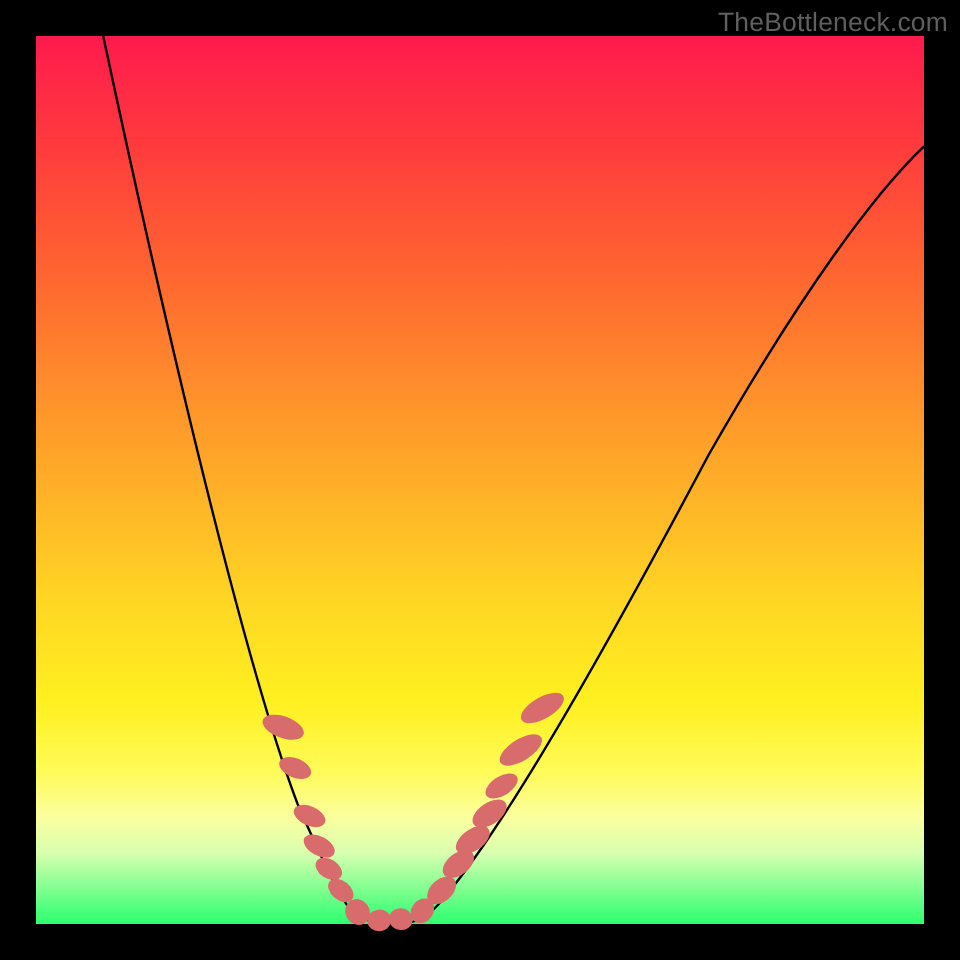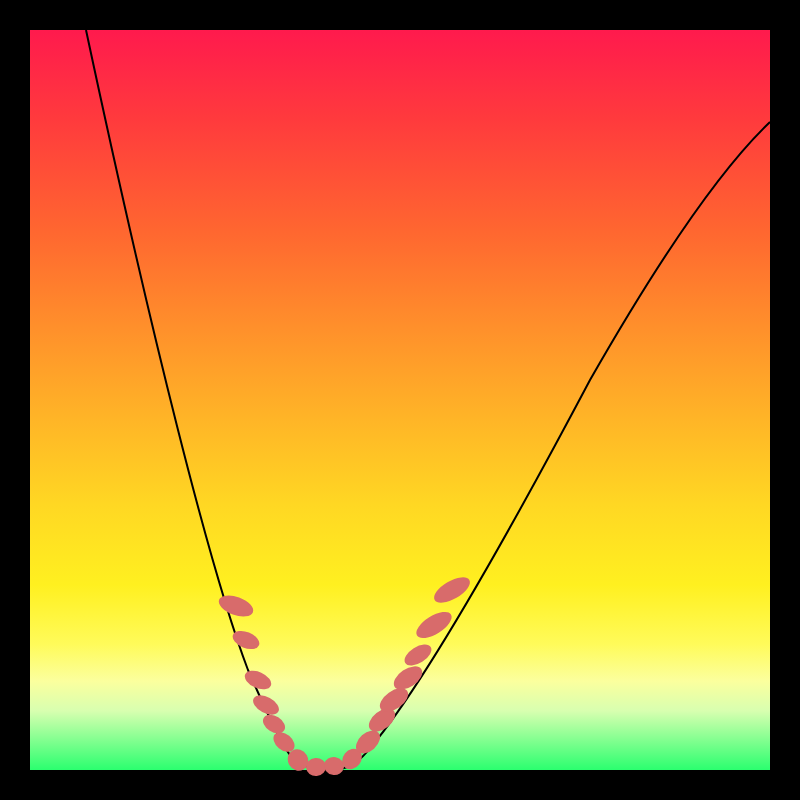--- a/index.html
+++ b/index.html
@@ -63,20 +63,21 @@
   }
   .marker-oval {
     fill: #d86b6b;
     stroke: none;
   }
 </style>
 </head>
 <body>
 
 <div class="container">
+  <div class="watermark">TheBottleneck.com</div>
 
   <div class="plot-area">
     <svg class="curve" viewBox="0 0 740 740" preserveAspectRatio="none">
       <path id="curve-path" class="curve-path" d="M56,0 C120,300 180,540 218,640 C240,690 252,715 262,728 C274,739 288,740 300,740 C316,740 328,734 340,718 C390,660 470,520 560,350 C640,210 700,130 740,92"></path>
       <g id="markers-group">
           <ellipse cx="206" cy="576" rx="9" ry="18" class="marker-oval" transform="rotate(-70 206 576)"></ellipse>
           <ellipse cx="216" cy="610" rx="8" ry="14" class="marker-oval" transform="rotate(-68 216 610)"></ellipse>
           <ellipse cx="228" cy="650" rx="8" ry="14" class="marker-oval" transform="rotate(-66 228 650)"></ellipse>
           <ellipse cx="236" cy="675" rx="8" ry="14" class="marker-oval" transform="rotate(-62 236 675)"></ellipse>
           <ellipse cx="244" cy="694" rx="8" ry="12" class="marker-oval" transform="rotate(-58 244 694)"></ellipse>

